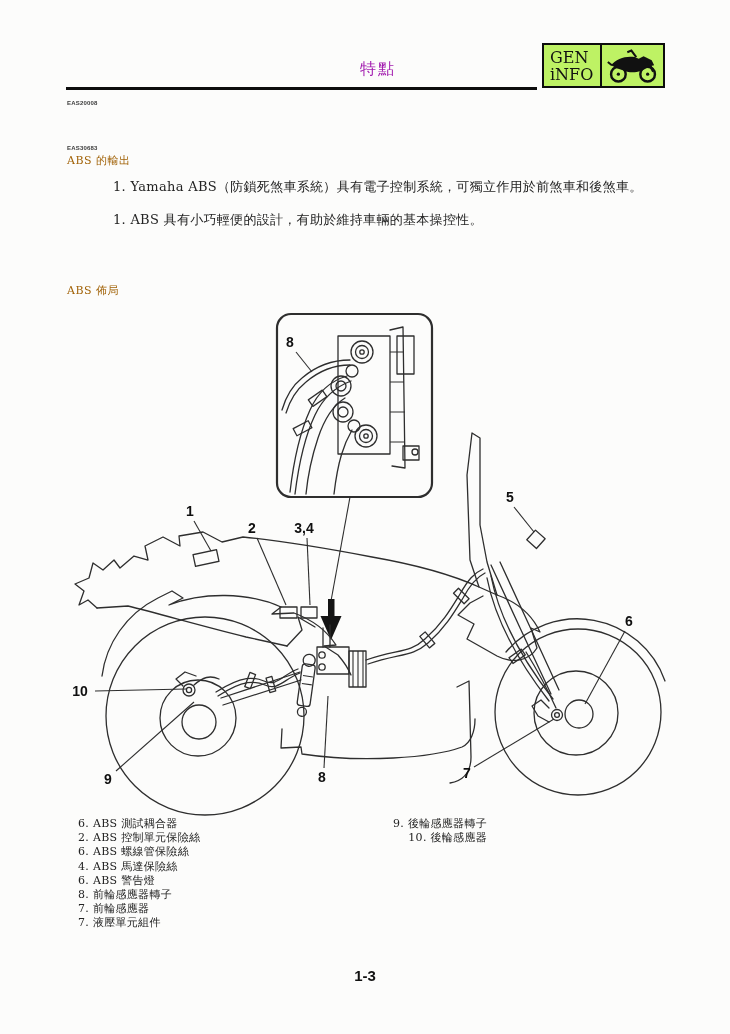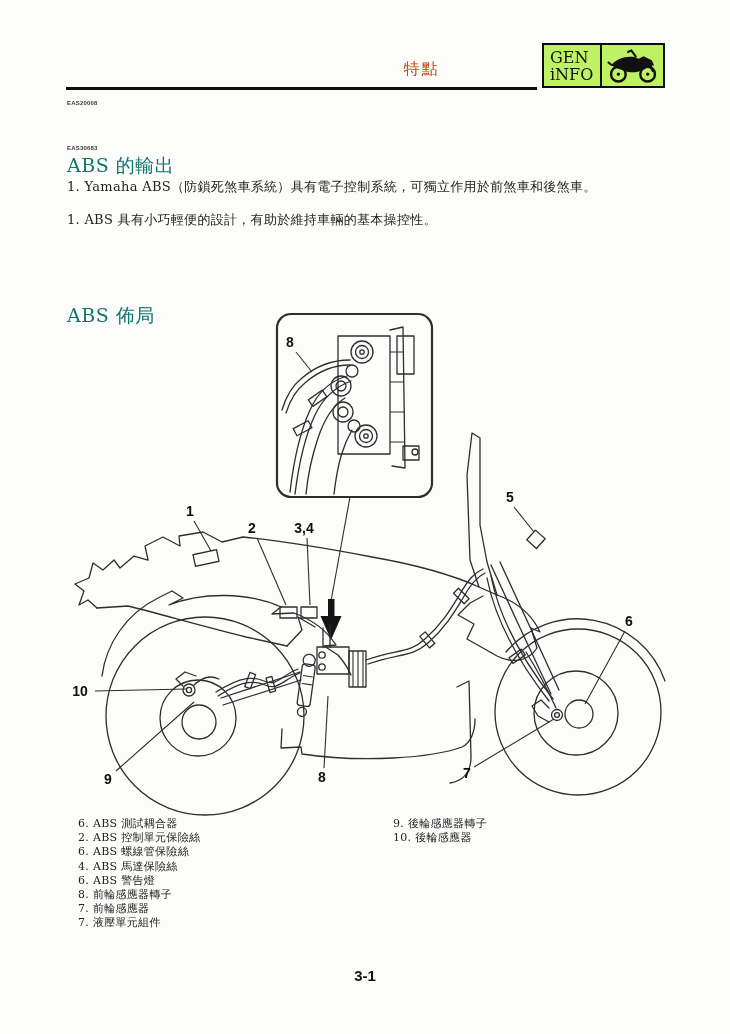--- a/index.html
+++ b/index.html
@@ -3,31 +3,31 @@
 <meta charset="utf-8">
 <style>
   html,body{margin:0;padding:0;background:#e8e8e8;}
   .page{
     position:relative;width:730px;height:1034px;margin:0 auto;
     background:#fcfcfb;color:#262626;overflow:hidden;
     font-family:"DejaVu Serif","Liberation Serif",serif;
   }
   .abs{position:absolute;}
   
-  .chapter-title{left:360px;top:59px;width:123px;text-align:center;font-size:16px;letter-spacing:2px;color:#c2410c;}
+  .chapter-title{left:360px;top:59px;width:123px;text-align:left;font-size:16px;letter-spacing:2px;color:#a21caf;}
   .header-rule{left:66px;top:87px;width:471px;height:3px;background:#0d0d0d;}
   .geninfo-box{left:542px;top:43px;width:123px;height:45px;border:2.5px solid #0d0d0d;display:flex;background:#bef264;box-sizing:border-box;}
   .geninfo-cell{width:58px;border-right:2.5px solid #0d0d0d;display:flex;flex-direction:column;justify-content:center;padding-left:6px;box-sizing:border-box;}
   .geninfo-cell span{font-size:16px;line-height:17px;color:#111;font-family:"DejaVu Serif","Liberation Serif",serif;}
   .geninfo-icon{flex:1;display:flex;align-items:center;justify-content:center;}
   
   .eas-code{font-family:"Liberation Sans","DejaVu Sans",sans-serif;font-size:6px;font-weight:bold;color:#3a3a3a;letter-spacing:.2px;}
   
-  .body-text{font-size:13px;color:#232323;white-space:nowrap;letter-spacing:.3px;}
-  .section-heading{font-size:19px;color:#0f766e;letter-spacing:.5px;}
+  .body-text{font-size:13px;color:#232323;white-space:nowrap;letter-spacing:.3px;margin-left:46px;}
+  .section-heading{font-size:11px;color:#a16207;letter-spacing:.5px;}
   
   .legend-col{font-size:11px;color:#232323;line-height:14.2px;letter-spacing:.3px;}
   .legend-col div{white-space:nowrap;}
   
   .page-number{left:315px;top:967px;width:100px;text-align:center;font-family:"Liberation Sans","DejaVu Sans",sans-serif;font-weight:bold;font-size:15px;color:#111;}
   
   svg.diagram{left:0;top:0;}
   svg.diagram .ln{fill:none;stroke:#2e2e2e;stroke-width:1.3;stroke-linejoin:round;stroke-linecap:round;}
   svg.diagram .ln2{fill:none;stroke:#2e2e2e;stroke-width:2.2;stroke-linejoin:round;}
   svg.diagram .thin{fill:none;stroke:#2e2e2e;stroke-width:1.1;}
@@ -59,21 +59,21 @@
       </svg>
     </div>
   </div>
 
   <div class="abs eas-code" style="left:67px;top:100px;">EAS20008</div>
   <div class="abs eas-code" style="left:67px;top:145px;">EAS30683</div>
 
   <div class="abs section-heading" style="left:67px;top:153px;">ABS 的輸出</div>
   <div class="abs body-text" style="left:67px;top:178px;">1.  Yamaha ABS（防鎖死煞車系統）具有電子控制系統，可獨立作用於前煞車和後煞車。</div>
   <div class="abs body-text" style="left:67px;top:211px;">1.  ABS 具有小巧輕便的設計，有助於維持車輛的基本操控性。</div>
-  <div class="abs section-heading" style="left:67px;top:283px;margin-top:20px;">ABS 佈局</div>
+  <div class="abs section-heading" style="left:67px;top:283px;">ABS 佈局</div>
 
   <svg class="abs diagram" width="730" height="1034" viewBox="0 0 730 1034">
 
     <g>
       <rect x="277" y="314" width="155" height="183" rx="14" class="ln2"></rect>
 
       <rect x="338" y="336" width="52" height="118" class="ln"></rect>
       <circle cx="362" cy="352" r="11" class="ln"></circle>
         <circle cx="362" cy="352" r="6.5" class="ln"></circle>
         <circle cx="362" cy="352" r="2.2" class="ln"></circle>
@@ -228,20 +228,20 @@
   <div class="abs legend-col" style="left:78px;top:817px;">
     <div>6. ABS 測試耦合器</div>
     <div>2. ABS 控制單元保險絲</div>
     <div>6. ABS 螺線管保險絲</div>
     <div>4. ABS 馬達保險絲</div>
     <div>6. ABS 警告燈</div>
     <div>8. 前輪感應器轉子</div>
     <div>7. 前輪感應器</div>
     <div>7. 液壓單元組件</div>
   </div>
-  <div class="abs legend-col" style="left:393px;top:817px;">
+  <div class="abs legend-col" style="left:393px;top:817px;text-align:right;">
     <div>9. 後輪感應器轉子</div>
     <div>10. 後輪感應器</div>
   </div>
 
-  <div class="abs page-number">3-1</div>
+  <div class="abs page-number">1-3</div>
 
 </div>
 
 </body></html>

